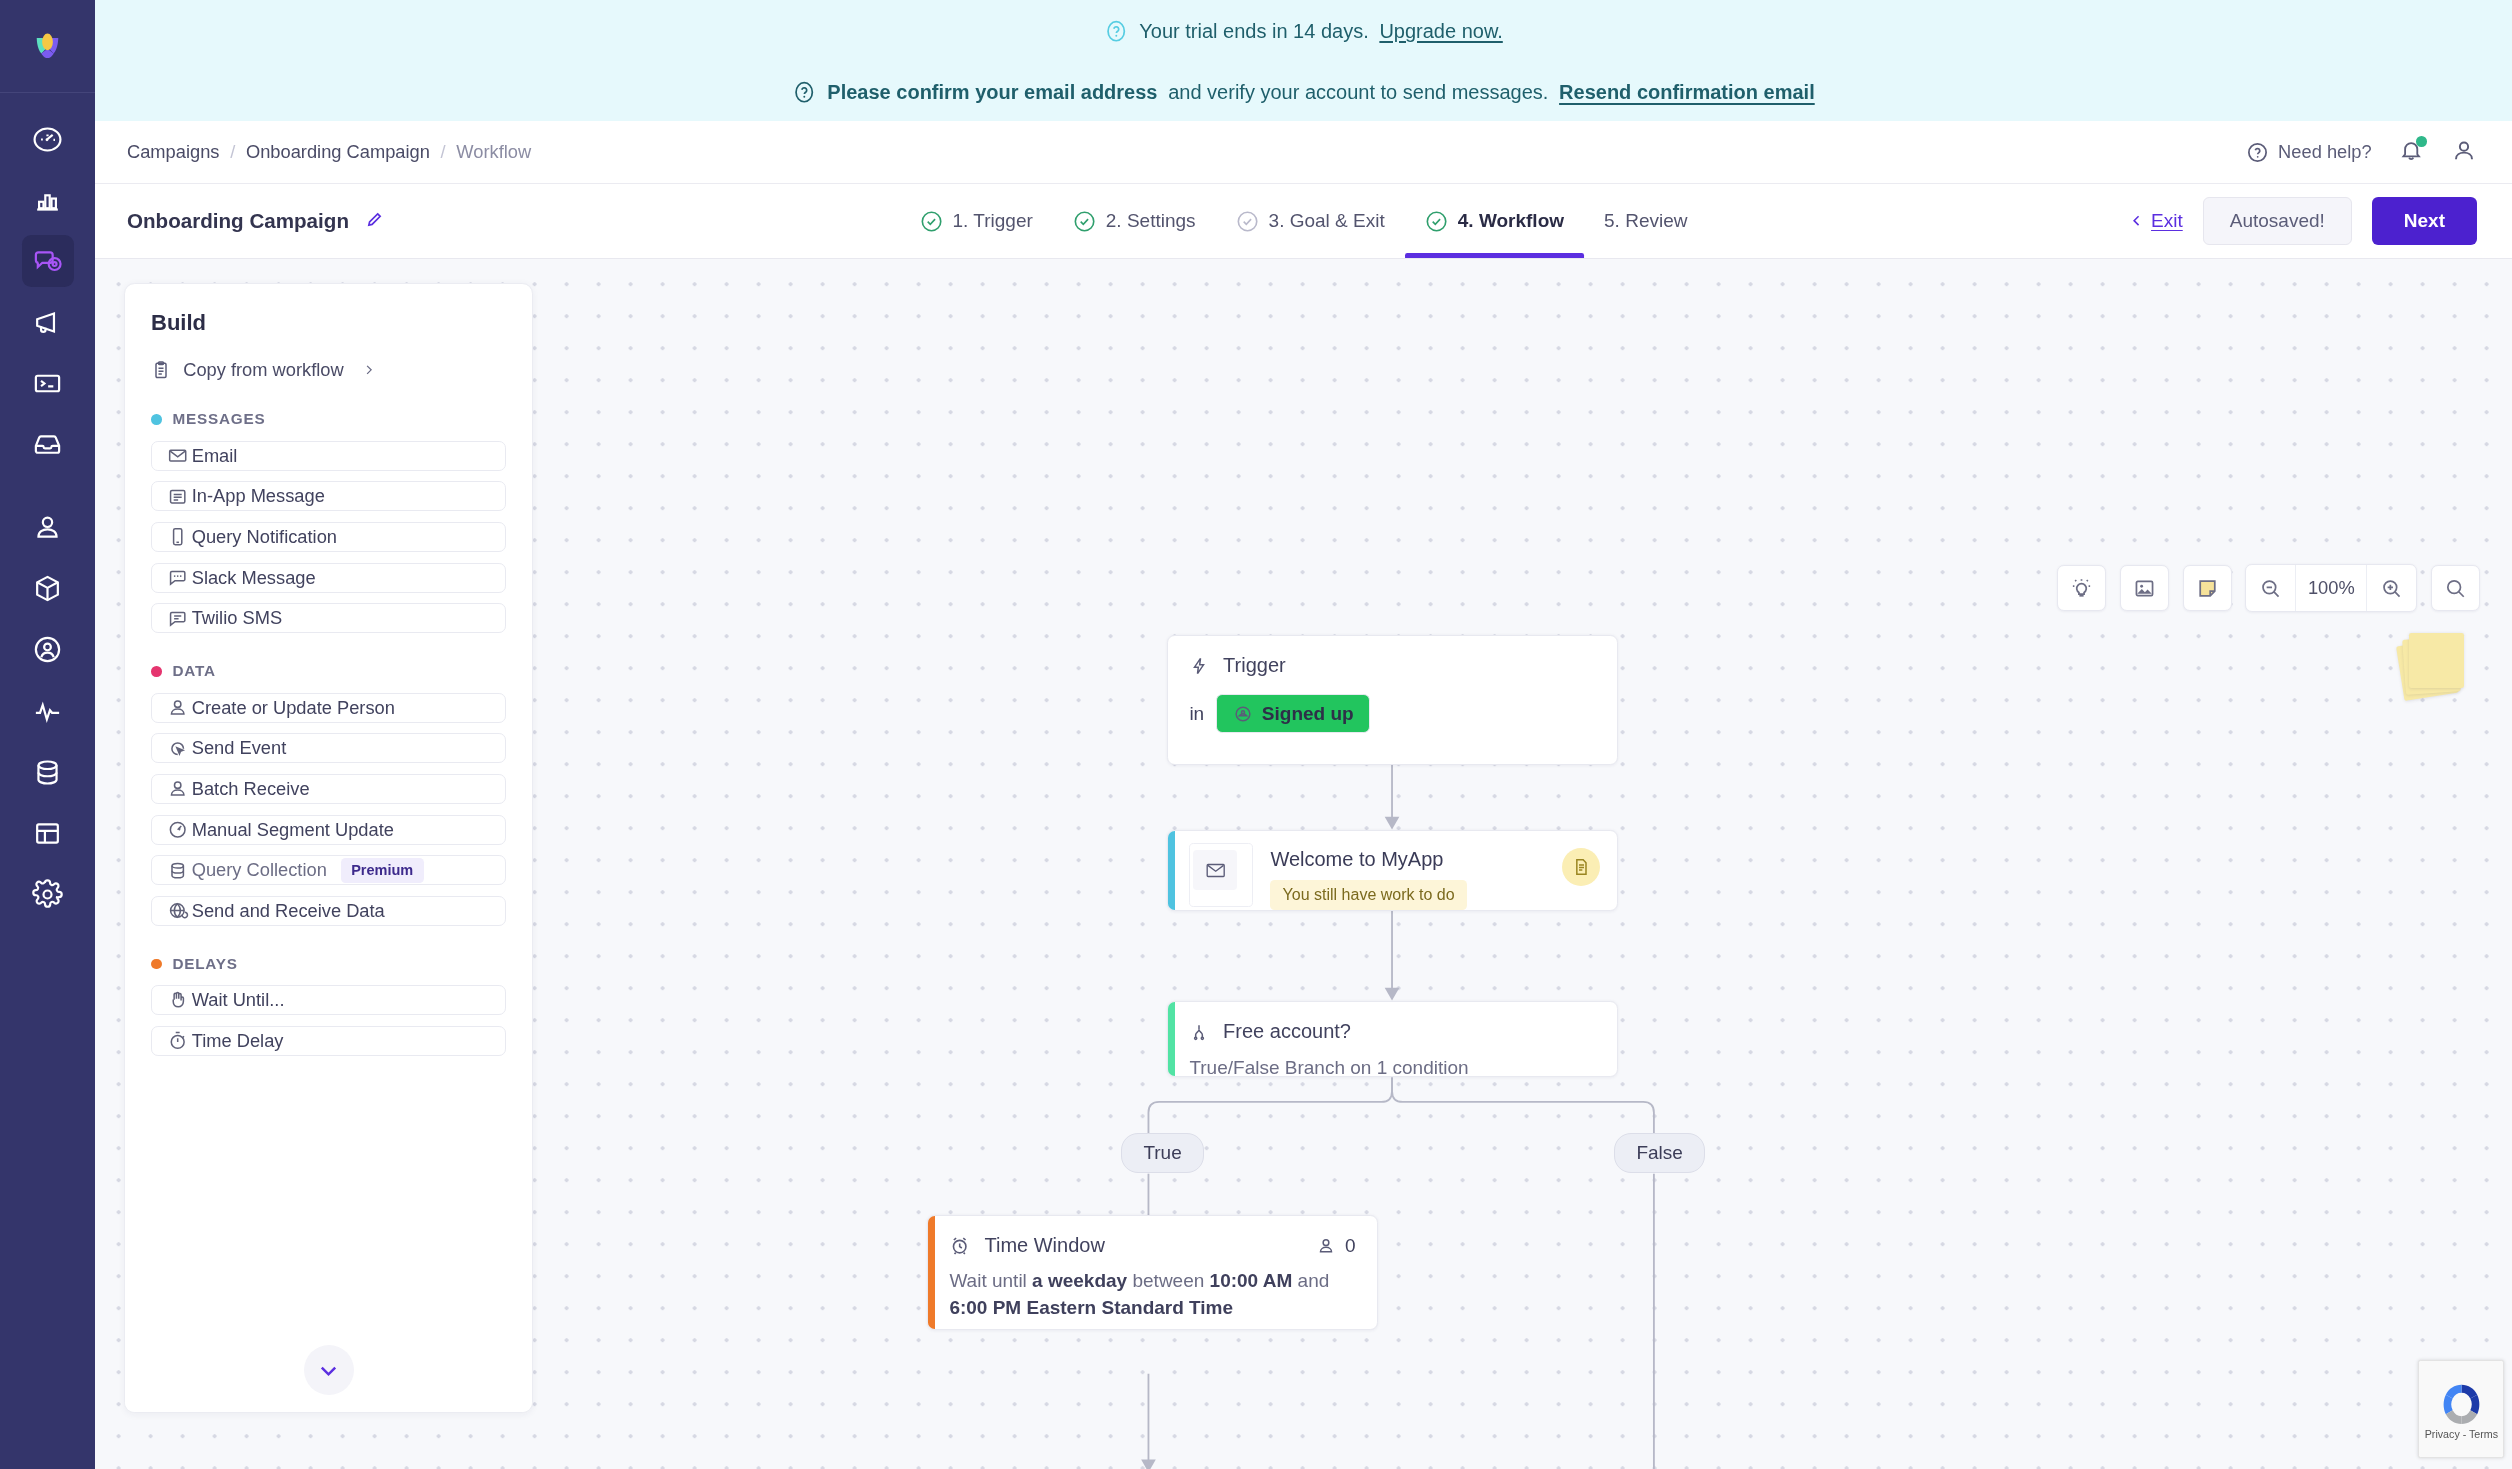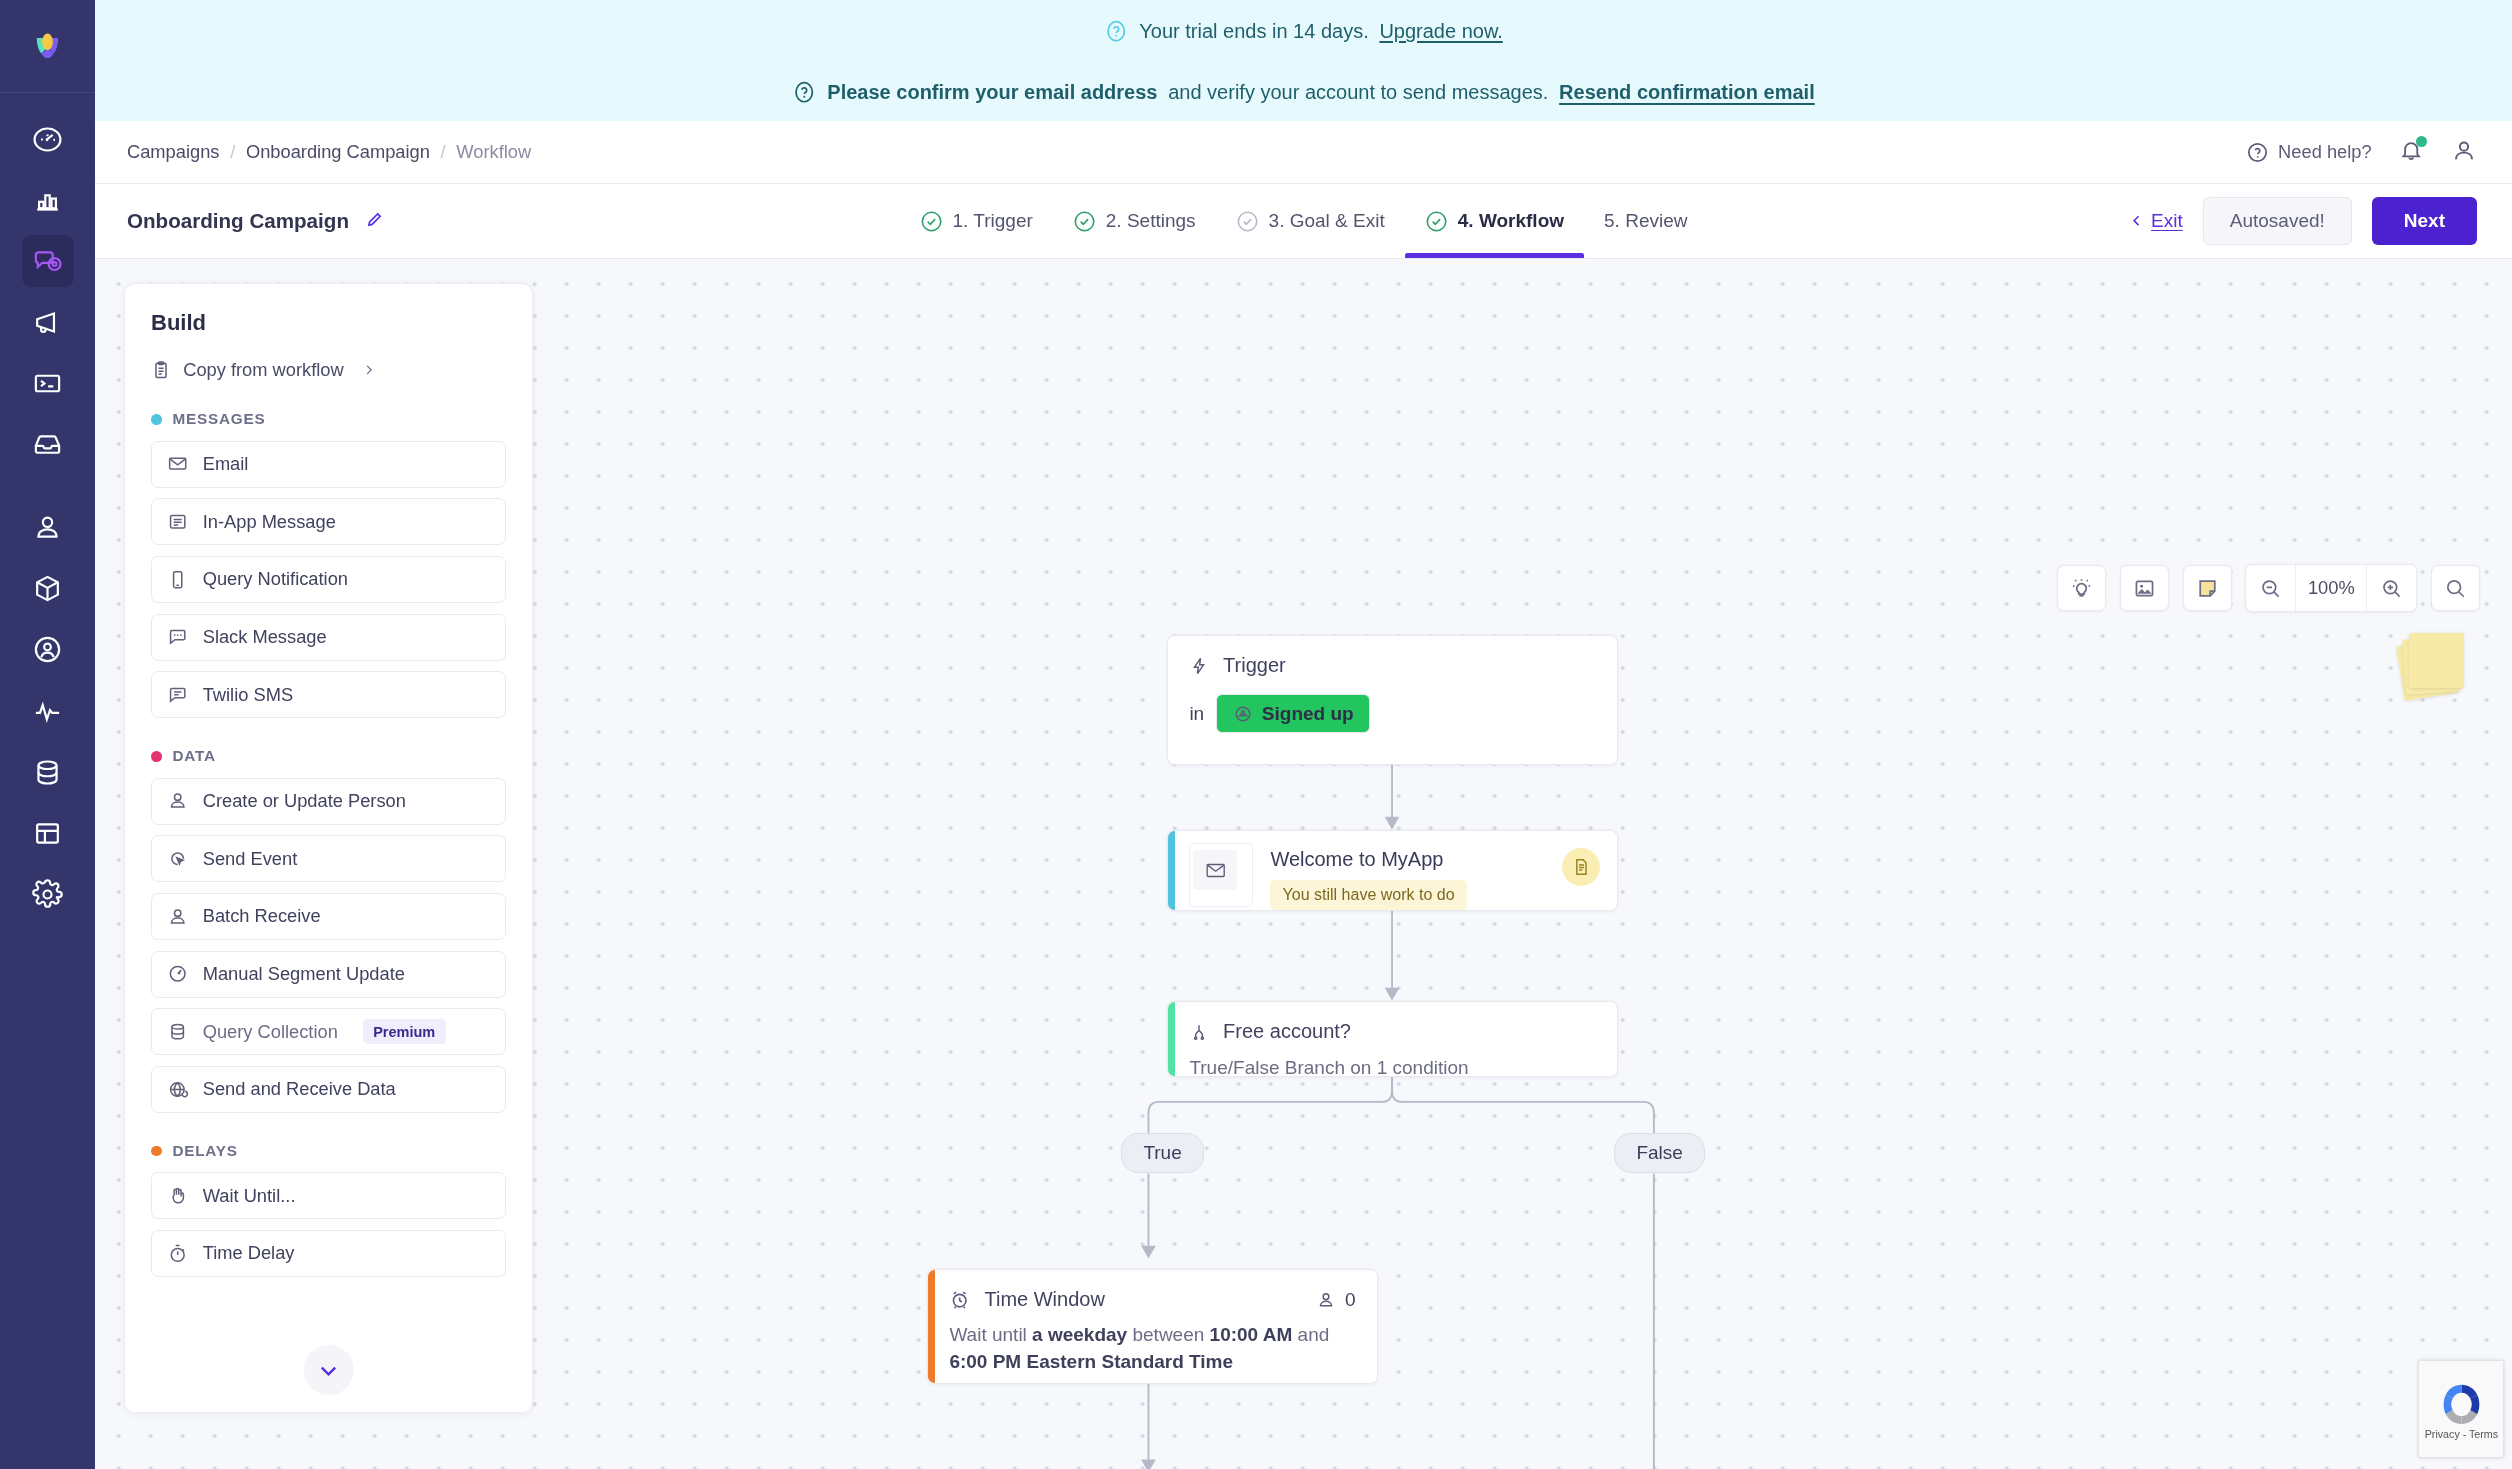--- a/index.html
+++ b/index.html
@@ -117,23 +117,23 @@
   .copy-wf { display:flex; align-items:center; gap:12.2px; margin-top: 23px; font-size:18.3px; color:#4a4b66; cursor:pointer; }
   .copy-wf svg.doc { width: 20px; height:20px; stroke:#5b5c78; fill:none; stroke-width:1.8;}
   .copy-wf .chev { margin-left:6.1px; }
   .copy-wf .chev svg { width:13.7px;height:13.7px; stroke:#6a6b85; fill:none; stroke-width:2.2; }
 
   .sec-head { display:flex; align-items:center; gap:10.7px; margin: 29px 0 12.2px 0; }
   .sec-dot { width:10.7px;height:10.7px;border-radius:50%; }
   .sec-lbl { font-size: 15.3px; letter-spacing: 0.8px; color:#6e6f88; font-weight:600; }
 
   .tool {
-    display:flex; align-items:center; gap: 14px;
+    display:flex; align-items:center; gap: 3px;
     border:0.8px solid #e9eaf1; border-radius: 6.9px;
-    height: 47px; padding: 0 15.3px; margin-bottom: 10.7px;
+    height: 30px; padding: 0 15.3px; margin-bottom: 10.7px;
     font-size: 18.3px; color:#41425e; background:#fff; cursor:grab;
   }
   .tool svg { width: 21.4px; height:21.4px; stroke:#616279; fill:none; stroke-width:1.7; flex:0 0 21.4px;}
   .tool .premium {
     margin-left: 10.7px; background:#f0edfc; color:#3d2a8c; font-size:14.5px; font-weight:bold;
     border-radius: 4.6px; padding: 4.6px 10.7px;
   }
   .tool.muted { color:#6c6d85; }
   .panel-fade {
     position:absolute; left:0; right:0; bottom:0; height:115px;
@@ -202,21 +202,21 @@
   .email-badge { width: 38px; height:38px; border-radius:50%; background:#fbeeb4;
                  display:flex;align-items:center;justify-content:center; flex:0 0 38px; margin-top: 4.6px;}
   .email-badge svg { width:20px;height:20px; stroke:#9a8520; fill:none; stroke-width:1.8;}
 
   .n-branch { left: 240px; top: 742px; width: 451px; height: 76px; }
   .branch-r1 { display:flex; align-items:center; gap:13.7px; font-size:20px; color:#41425e; }
   .branch-r1 svg { width:20px;height:20px;stroke:#5b5c78;fill:none;stroke-width:1.8;}
   .branch-r2 { margin-top: 13.7px; font-size:19px; color:#6c6d85; }
   .branch-r2 .cond { color:#6c6d85; border-bottom: 1.5px dotted #7a5fe0; padding-bottom:2.3px; cursor:pointer;}
 
-  .n-window { left: 0px; top: 1010px; width: 451px; height: 115px; }
+  .n-window { left: 0px; top: 956px; width: 451px; height: 115px; }
   .nd-head { display:flex; align-items:center; gap: 13.7px; font-size:20px; color:#41425e; }
   .nd-head svg { width:21.4px;height:21.4px;stroke:#5b5c78;fill:none;stroke-width:1.8;}
   .nd-count { margin-left:auto; display:flex; align-items:center; gap:9.2px; font-size:19px; color:#41425e; }
   .nd-count svg { width:20px;height:20px;stroke:#5b5c78;fill:none;stroke-width:1.8;}
   .nd-body { margin-top: 10.7px; font-size:19px; color:#6c6d85; line-height: 1.42; }
   .nd-body b { color:#3f405c; }
 
   .pill {
     position:absolute; background:#eceef5; border:0.8px solid #dcdee9; border-radius: 17px;
     height: 40px; display:flex; align-items:center; justify-content:center;

